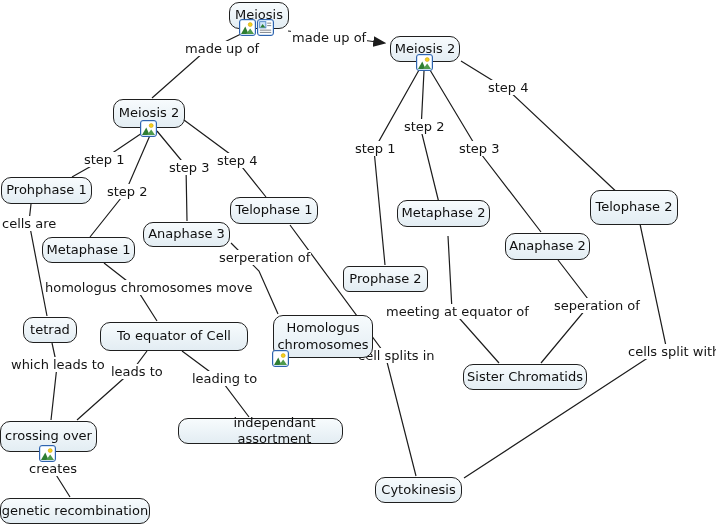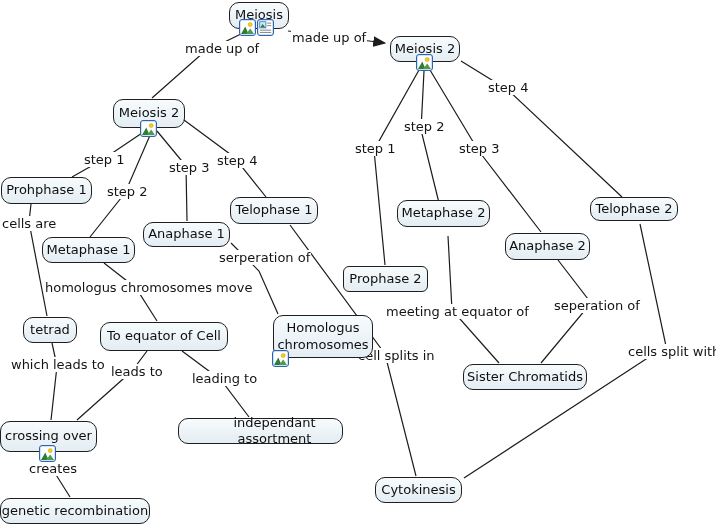--- a/index.html
+++ b/index.html
@@ -78,34 +78,34 @@
     <span class="edge-label" style="left: 458px; top: 141px;">step 3</span>
     <span class="edge-label" style="left: 487px; top: 80px;">step 4</span>
     <span class="edge-label" style="left: 385px; top: 304px;">meeting at equator of</span>
     <span class="edge-label" style="left: 553px; top: 298px;">seperation of</span>
     <span class="edge-label" style="left: 357px; top: 348px;">cell splits in</span>
     <span class="edge-label" style="left: 627px; top: 344px;">cells split with</span>
     <div class="node" style="left: 229px; top: 2px; width: 60px; height: 27px;">Meiosis</div>
     <div class="node" style="left: 113px; top: 99px; width: 72px; height: 29px;">Meiosis 2</div>
     <div class="node" style="left: 1px; top: 177px; width: 91px; height: 27px;">Prohphase 1</div>
     <div class="node" style="left: 42px; top: 237px; width: 93px; height: 26px;">Metaphase 1</div>
-    <div class="node" style="left: 143px; top: 222px; width: 87px; height: 25px;">Anaphase 1</div>
+    <div class="node" style="left: 143px; top: 222px; width: 87px; height: 25px;">Anaphase 3</div>
     <div class="node" style="left: 230px; top: 197px; width: 88px; height: 27px;">Telophase 1</div>
     <div class="node" style="left: 23px; top: 317px; width: 54px; height: 26px;">tetrad</div>
-    <div class="node" style="left: 100px; top: 322px; width: 128px; height: 29px;">To equator of Cell</div>
+    <div class="node" style="left: 100px; top: 322px; width: 148px; height: 29px;">To equator of Cell</div>
     <div class="node" style="left: 232px; top: 315px; width: 100px; height: 43px; margin-left: 41px;">Homologus
 chromosomes</div>
     <div class="node" style="left: 0px; top: 421px; width: 97px; height: 31px;">crossing over</div>
     <div class="node" style="left: 0px; top: 498px; width: 150px; height: 26px;">genetic recombination</div>
     <div class="node" style="left: 178px; top: 418px; width: 165px; height: 26px; padding-left: 28px;">independant assortment</div>
     <div class="node" style="left: 390px; top: 36px; width: 70px; height: 26px;">Meiosis 2</div>
     <div class="node" style="left: 343px; top: 266px; width: 85px; height: 26px; border-radius: 6px;">Prophase 2</div>
     <div class="node" style="left: 397px; top: 200px; width: 93px; height: 27px;">Metaphase 2</div>
     <div class="node" style="left: 505px; top: 233px; width: 85px; height: 27px;">Anaphase 2</div>
-    <div class="node" style="left: 590px; top: 197px; width: 88px; height: 24px;">Telophase 2</div>
+    <div class="node" style="left: 590px; top: 190px; width: 88px; height: 35px;">Telophase 2</div>
     <div class="node" style="left: 463px; top: 364px; width: 124px; height: 26px;">Sister Chromatids</div>
     <div class="node" style="left: 375px; top: 477px; width: 87px; height: 26px;">Cytokinesis</div>
     <div class="res-icon" style="left: 239px; top: 19px;">
       <svg width="13" height="13" viewBox="0 0 13 13">
         <rect x="0" y="0" width="13" height="13" fill="#ffffff"></rect>
         <circle cx="9.2" cy="3.6" r="2" fill="#f4d01e" stroke="#c79a00" stroke-width="0.5"></circle>
         <path d="M0,13 L4.3,5.5 L7.6,13 Z" fill="#2e7d32"></path>
         <path d="M5,13 L9.2,7.6 L13,13 Z" fill="#4f9a4c"></path>
       </svg>
     </div>

